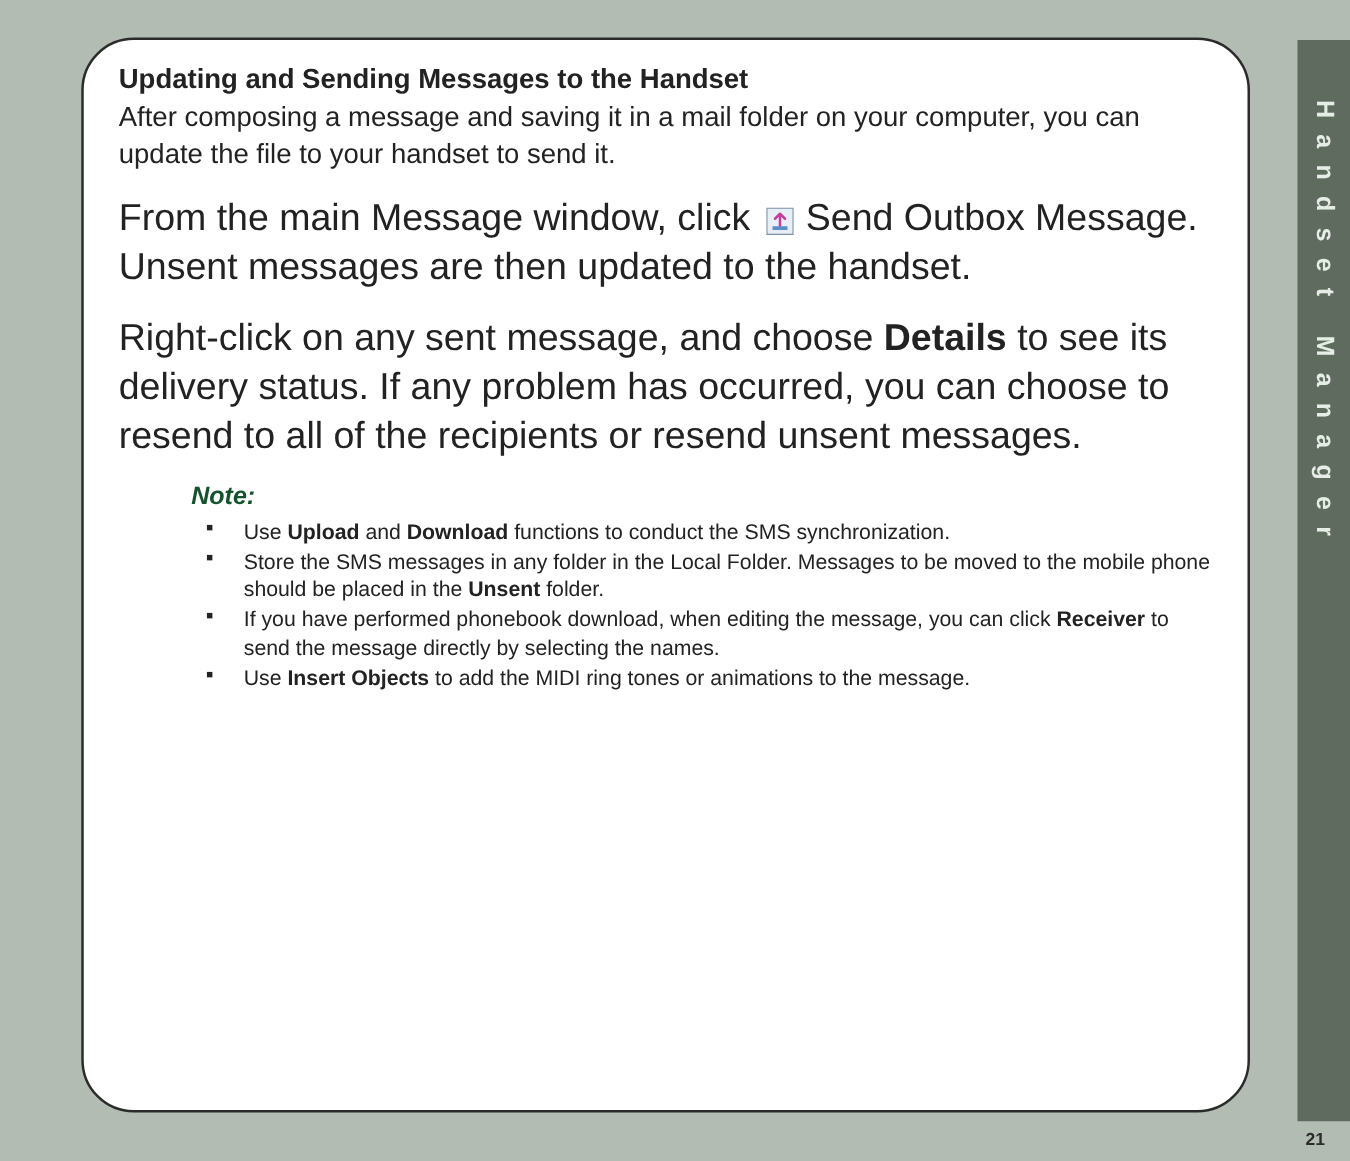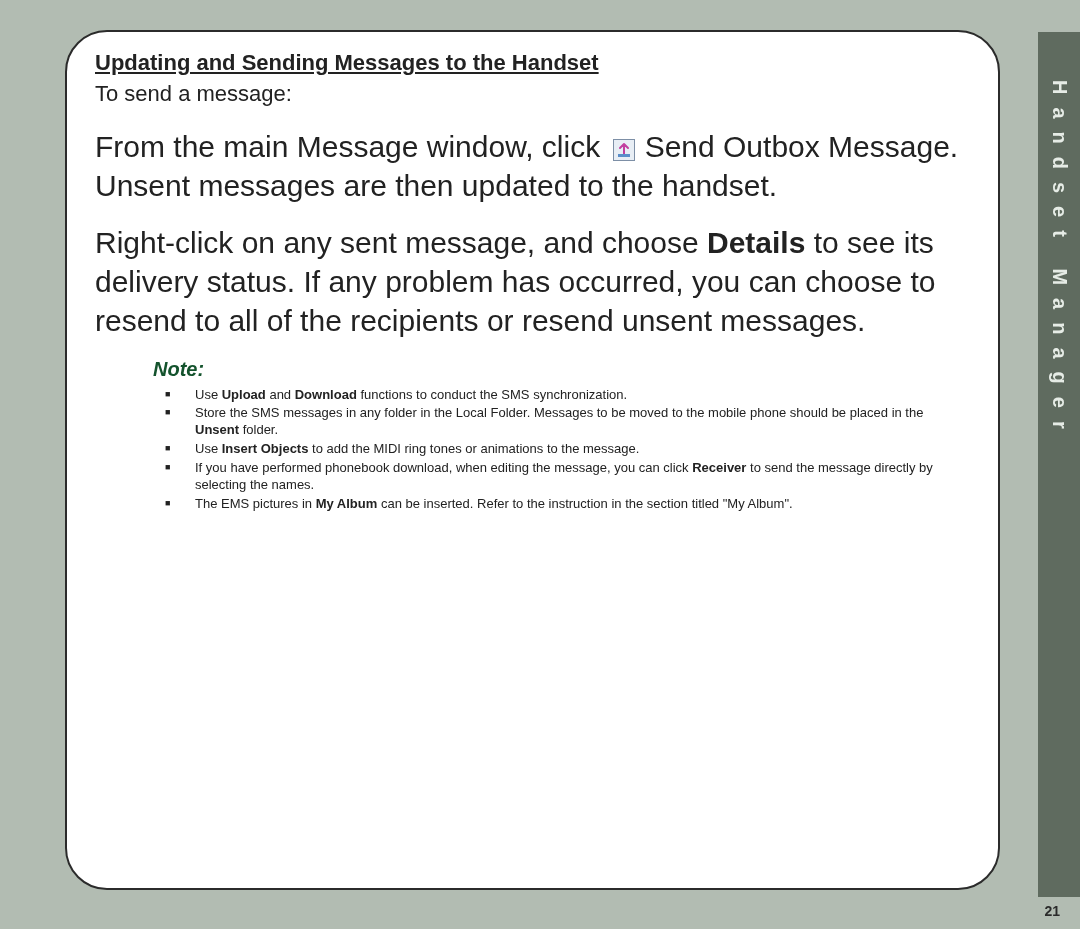--- a/index.html
+++ b/index.html
@@ -48,21 +48,20 @@
       background: #ffffff;
       border: 2px solid #2b2b2b;
       border-radius: 42px;
       padding: 18px 28px 18px 28px;
     }
     .heading {
       font-size: 22px;
       font-weight: bold;
       color: #222;
       margin-bottom: 4px;
-      text-decoration: underline;
     }
     .para {
       font-size: 22px;
       color: #222;
       line-height: 1.30;
       margin-bottom: 18px;
     }
     .para-tight { margin-bottom: 18px; }
     .inline-line {
       font-size: 30px;
@@ -80,21 +79,21 @@
     .note-label {
       font-size: 20px;
       font-style: italic;
       font-weight: bold;
       color: #14532d;
       margin-bottom: 6px;
     }
     .bullet-list { list-style: none; padding-left: 36px; }
     .bullet-list li {
       position: relative;
-      font-size: 13px;
+      font-size: 17px;
       color: #222;
       line-height: 1.3;
       margin-bottom: 2px;
       padding-left: 6px;
     }
     .bullet-list li::before {
       content: "■";
       position: absolute;
       left: -24px;
       top: 2px;
@@ -117,22 +116,22 @@
 <div class="page-band"></div>
 
 <div class="side-tab">
   <div class="side-tab-text">Handset Manager</div>
 </div>
 
 <div class="content-panel">
 
   <div class="heading">Updating and Sending Messages to the Handset</div>
 
+  <div class="para">After composing a message and saving it in a mail folder on your computer, you can update the file to your handset to send it.</div>
 
-  <div class="para para-tight">To send a message:</div>
 
   <div class="para">
     <span class="inline-line">From the main Message window, click </span>
     <span class="inline-icon">
       <svg viewBox="0 0 22 22" width="22" height="22">
         <rect x="0.5" y="0.5" width="21" height="21" fill="#e8eef5" stroke="#7d8fa6" stroke-width="1"></rect>
         <path d="M11 15 L11 5 M11 5 L7 9 M11 5 L15 9" stroke="#c23fa0" stroke-width="2" fill="none" stroke-linecap="round" stroke-linejoin="round"></path>
         <rect x="5" y="15" width="12" height="3" fill="#5a8ec9"></rect>
       </svg>
     </span>
@@ -146,26 +145,23 @@
   <div class="note-block">
     <div class="note-label">Note:</div>
     <ul class="bullet-list">
       <li>
         <span>Use </span><span class="bold">Upload</span><span> and </span><span class="bold">Download</span><span> functions to conduct the SMS synchronization.</span>
       </li>
       <li>
         <span>Store the SMS messages in any folder in the Local Folder. Messages to be moved to the mobile phone should be placed in the </span><span class="bold">Unsent</span><span> folder.</span>
       </li>
       <li>
-        <span>Use </span><span class="bold">Insert Objects</span><span> to add the MIDI ring tones or animations to the message.</span>
-      </li>
-      <li>
         <span>If you have performed phonebook download, when editing the message, you can click </span><span class="bold">Receiver</span><span> to send the message directly by selecting the names.</span>
       </li>
       <li>
-        <span>The EMS pictures in </span><span class="bold">My Album</span><span> can be inserted. Refer to the instruction in the section titled "My Album".</span>
+        <span>Use </span><span class="bold">Insert Objects</span><span> to add the MIDI ring tones or animations to the message.</span>
       </li>
     </ul>
   </div>
 
 </div>
 
 <div class="page-number">21</div>
 
 </body></html>

